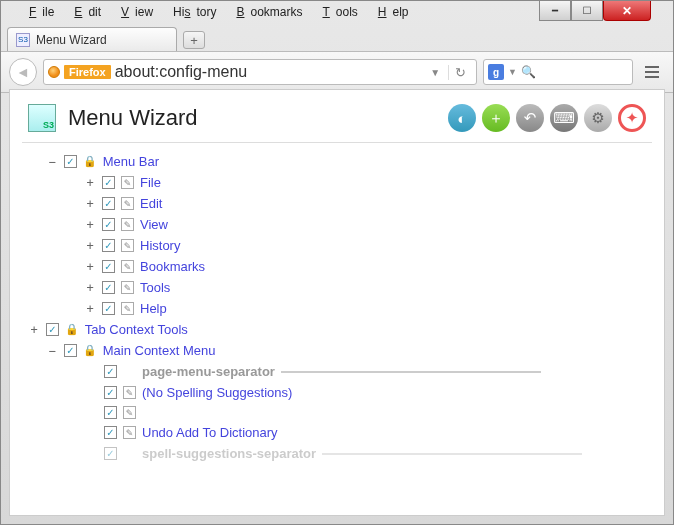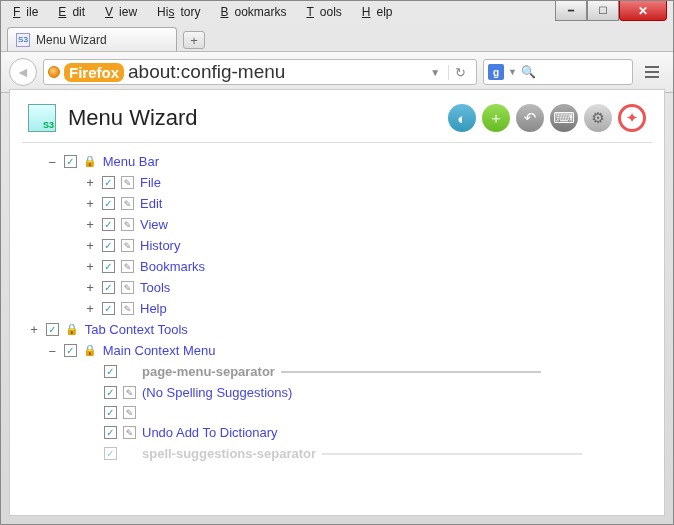--- a/index.html
+++ b/index.html
@@ -2,33 +2,33 @@
 <html><head>
 <meta charset="utf-8">
 <style>
 * { box-sizing: border-box; margin: 0; padding: 0; }
 body { font-family: "Segoe UI", Tahoma, sans-serif; font-size: 13px; background: #fff; overflow: hidden; }
 .window { width: 674px; height: 525px; background: linear-gradient(#e8e8e8, #d8d8d8); border: 1px solid #888; position: relative; }
 .win-ctrls { margin-left: auto; display: flex; }
 .win-btn { width: 32px; display: flex; align-items: center; justify-content: center; font-size: 10px; color: #333; }
 .win-min, .win-max { background: linear-gradient(#f5f5f5,#d0d0d0); border: 1px solid #888; border-top:none; }
 .win-close { width: 48px; background: linear-gradient(#e77,#c22); color: #fff; border: 1px solid #a00; border-top:none; border-top-right-radius:0; border-bottom-right-radius:4px; border-bottom-left-radius:4px; font-size: 12px; font-weight:bold;}
-.menubar { display: flex; gap: 2px; padding: 2px 6px; font-size: 12px; color: #222; }
+.menubar { display: flex; gap: 2px; padding: 2px 22px; font-size: 12px; color: #222; }
 .menubar span { padding: 2px 6px; cursor: default; }
 .menubar span u { text-decoration: underline; }
 .tabstrip { display: flex; align-items: flex-end; padding: 0 6px; height: 28px; gap: 6px; }
 .tab { background: linear-gradient(#fdfdfd,#eaeaea); border: 1px solid #aaa; border-bottom: none; border-radius: 4px 4px 0 0; padding: 4px 28px 4px 8px; display: flex; align-items: center; gap: 6px; font-size: 12px; color: #333; min-width: 170px; height:24px;}
 .tab-icon { width: 14px; height: 14px; background: #eef; border: 1px solid #99c; font-size: 8px; color:#05a; display:flex; align-items:center; justify-content:center;}
 .newtab { width: 22px; height: 18px; background: linear-gradient(#f5f5f5,#ddd); border:1px solid #aaa; border-radius:3px; display:flex; align-items:center; justify-content:center; color:#666; font-size:13px; margin-bottom:2px;}
 .navbar { background: linear-gradient(#f8f8f8,#e8e8e8); border-top: 1px solid #bbb; border-bottom: 1px solid #bbb; padding: 6px 8px; display: flex; align-items: center; gap: 6px; }
 .back-btn { width: 28px; height: 28px; border-radius: 50%; background: #fff; border: 1px solid #bbb; display:flex; align-items:center; justify-content:center; color:#bbb; font-size:14px;}
 .urlbar { flex: 1; display: flex; align-items: center; background: #fff; border: 1px solid #bbb; border-radius: 3px; height: 26px; padding: 0 4px; gap: 4px; }
-.ff-badge { background: #f4a321; color:#fff; border-radius:7px; padding:1px 5px; font-size:15px; font-weight:bold; display:flex; align-items:center; gap:3px;}
+.ff-badge { background: #f4a321; color:#fff; border-radius:1px; padding:1px 5px; font-size:11px; font-weight:bold; display:flex; align-items:center; gap:3px;}
 .ff-globe { width:12px; height:12px; border-radius:50%; background: radial-gradient(circle at 40% 35%, #ffd27a, #f18f1a 60%); border:1px solid #d07800;}
-.urlbar input { border:none; outline:none; flex:1; font-size:19px; color:#333; background:transparent;}
+.urlbar input { border:none; outline:none; flex:1; font-size:16px; color:#333; background:transparent;}
 .url-dd { color:#888; font-size:10px; padding:0 4px;}
 .url-refresh { color:#888; font-size:13px; padding:0 6px; border-left:1px solid #ddd;}
 .searchbox { width:150px; display:flex; align-items:center; background:#fff; border:1px solid #bbb; border-radius:3px; height:26px; padding:0 4px; gap:4px;}
 .g-icon { width:16px; height:16px; background:#4a7de0; color:#fff; font-size:10px; font-weight:bold; display:flex; align-items:center; justify-content:center; border-radius:2px;}
 .searchbox input { border:none; outline:none; flex:1; font-size:12px; color:#888; font-style:italic; background:transparent;}
 .search-mag { color:#888; font-size:12px;}
 .hamburger { width:26px; height:26px; display:flex; flex-direction:column; justify-content:center; gap:3px; align-items:center;}
 .hamburger div { width:14px; height:2px; background:#666;}
 .content { position:absolute; left:8px; right:8px; top:88px; bottom:8px; background:#fff; border:1px solid #ccc; display:flex; flex-direction:column;}
 .page-hdr { display:flex; align-items:center; padding:14px 18px 10px; gap:12px;}

